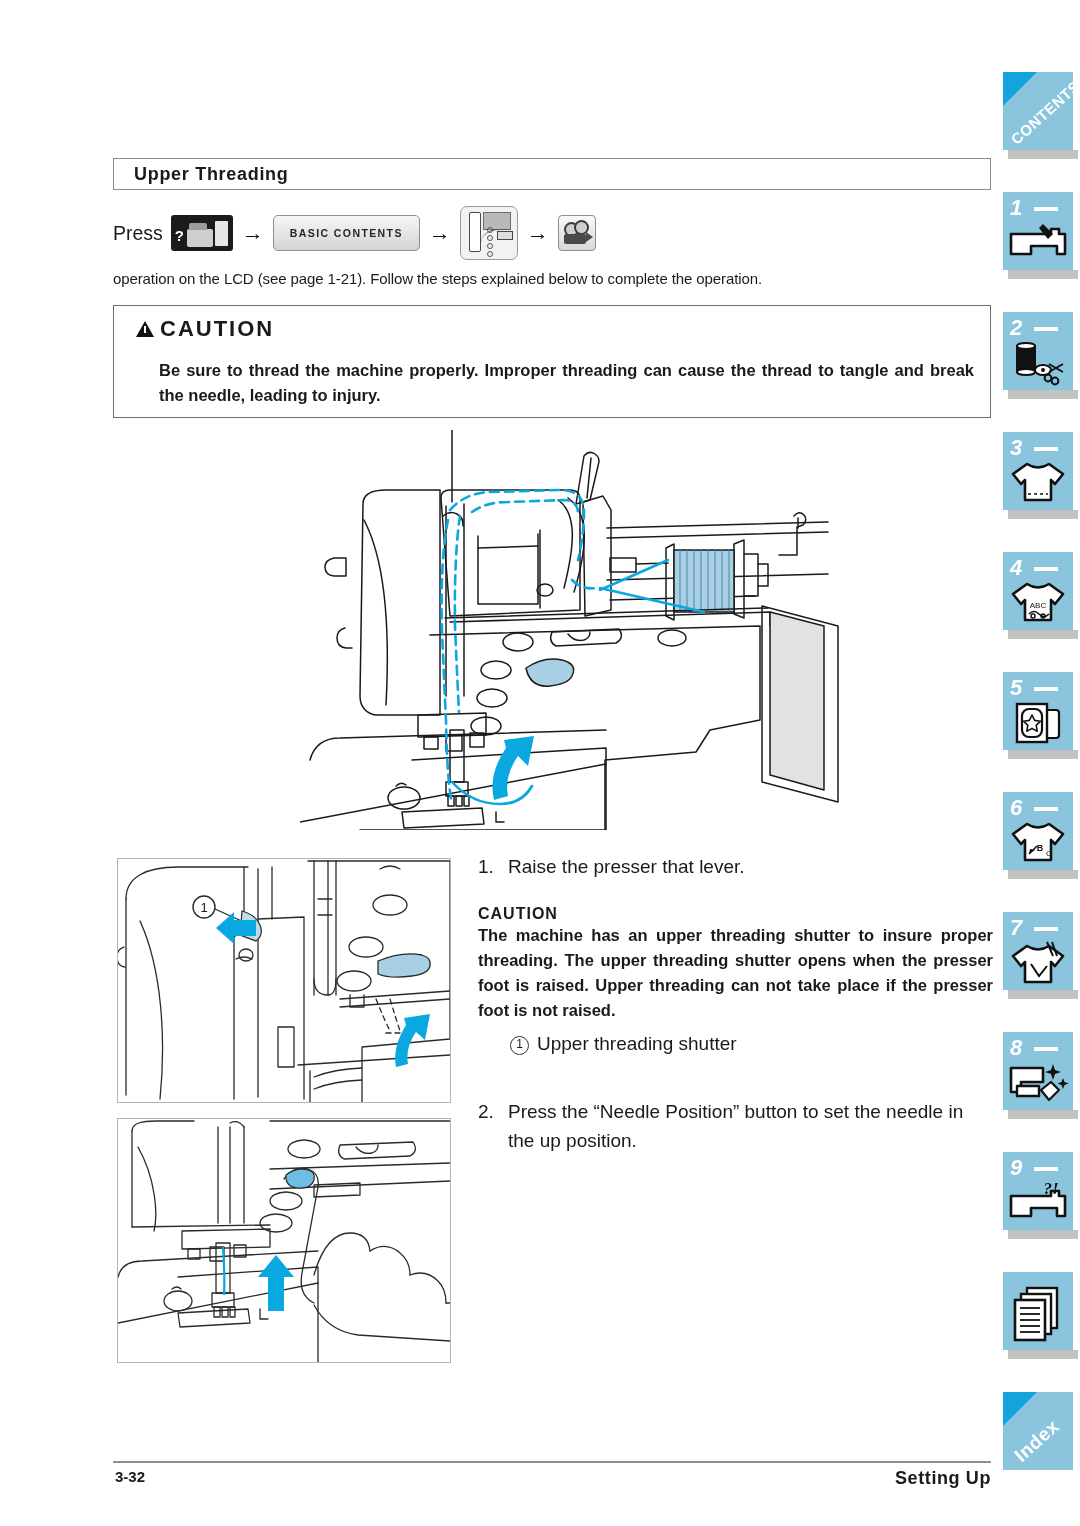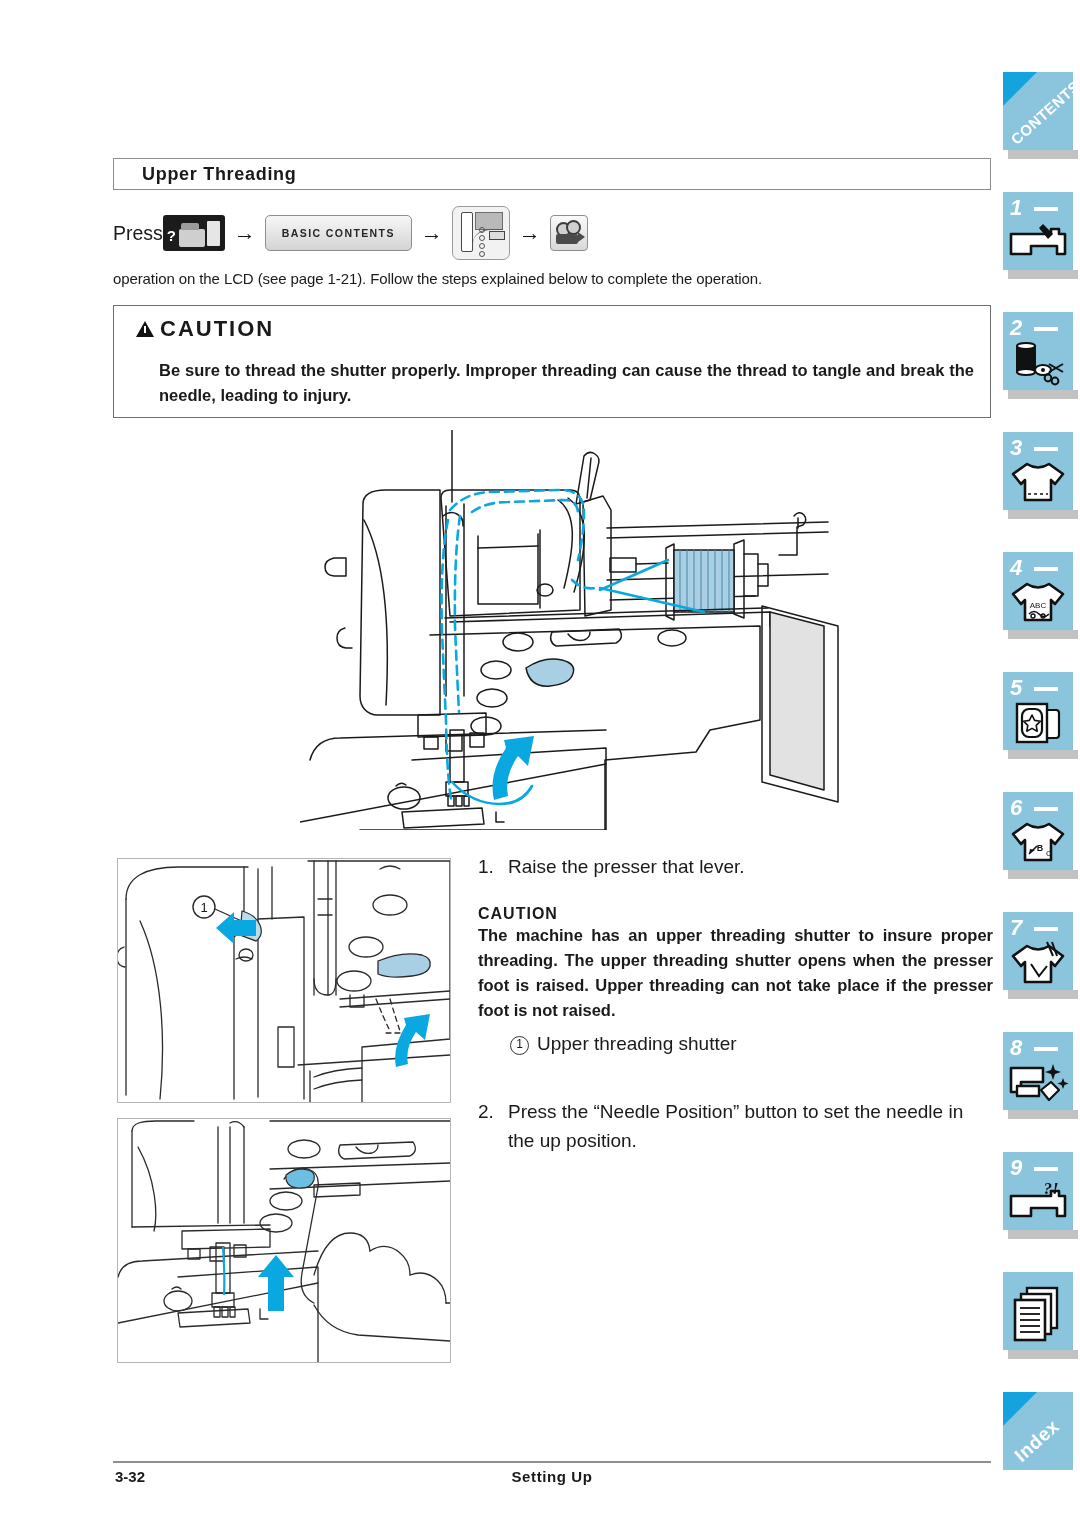--- a/index.html
+++ b/index.html
@@ -5,29 +5,29 @@
   html,body{margin:0;padding:0;background:#ffffff;}
   body{width:1080px;height:1526px;position:relative;overflow:hidden;
        font-family:"Liberation Sans","DejaVu Sans",sans-serif;color:#1a1a1a;}
 
   
   #page{position:absolute;left:0;top:0;width:1080px;height:1526px;background:#fff;}
 
   
   #heading-bar{position:absolute;left:113px;top:158px;width:878px;height:32px;
       border:1.5px solid #8c8c8c;background:#fff;box-sizing:border-box;}
-  #heading-text{position:absolute;left:28px;top:5px;font-size:18px;font-weight:bold;
+  #heading-text{position:absolute;left:20px;top:5px;font-size:18px;font-weight:bold;
       letter-spacing:.7px;}
 
   
   #intro{position:absolute;left:113px;top:206px;width:880px;font-size:19.5px;
       line-height:38px;color:#1a1a1a;}
   .introline{display:flex;align-items:center;white-space:nowrap;}
   .introline.second{display:block;white-space:normal;font-size:15px;letter-spacing:-0.1px;}
-  .press-word{}
+  .press-word{margin-right:8px;}
   .arrow-g{font-size:22px;margin:0 9px;line-height:1;color:#111;font-weight:bold;}
 
   
   .key-home{width:62px;height:36px;background:#1b1b1b;border-radius:3px;
       position:relative;display:inline-block;vertical-align:middle;overflow:hidden;}
   .key-home .qm{position:absolute;left:4px;top:2px;color:#fff;font-size:15px;font-weight:bold;}
   .key-home .mach{position:absolute;left:16px;bottom:4px;width:26px;height:18px;
       background:#cfcfcf;border-radius:2px;}
   .key-home .mach:after{content:"";position:absolute;left:2px;top:-6px;width:18px;height:7px;
       background:#9c9c9c;border-radius:2px 2px 0 0;}
@@ -87,22 +87,22 @@
   #sub-caution-body{font-size:16.5px;font-weight:bold;line-height:25px;text-align:justify;}
   #shutter-callout{margin-top:10px;margin-left:32px;font-size:19px;}
   .circnum{display:inline-block;width:17px;height:17px;line-height:15px;text-align:center;
       border:1.2px solid #333;border-radius:50%;font-size:12px;margin-right:8px;position:relative;top:-2px;}
   #step2-wrap{margin-top:40px;}
   #step2-extra{font-size:19px;line-height:29px;text-align:justify;margin-top:5px;}
 
   
   #footer-rule{position:absolute;left:113px;top:1461px;width:878px;height:2px;background:#8f8f8f;}
   #folio{position:absolute;left:115px;top:1468px;font-size:15px;font-weight:bold;}
-  #running-head{position:absolute;left:113px;top:1468px;width:878px;text-align:center;
-      font-size:15px;font-weight:bold;letter-spacing:.6px;}
+  #running-head{position:absolute;left:113px;top:1468px;width:878px;text-align:right;
+      font-size:18px;font-weight:bold;letter-spacing:.6px;}
 
   
   #tabrail{position:absolute;left:1003px;top:72px;width:77px;height:1400px;}
   .tab{position:absolute;left:0;width:70px;height:78px;background:#8ac5dd;overflow:hidden;}
   .tab-corner{position:absolute;left:0;top:0;width:0;height:0;
       border-left:34px solid #14a3dd;border-bottom:34px solid transparent;}
   .tab-word{position:absolute;color:#fff;font-weight:bold;font-size:15px;
       letter-spacing:.5px;transform:rotate(-42deg);white-space:nowrap;}
   .tab-num{position:absolute;left:7px;top:3px;color:#fff;font-style:italic;font-weight:bold;font-size:22px;}
   .tab-dash{position:absolute;left:31px;top:15px;width:24px;height:4px;background:#fff;}
@@ -157,21 +157,21 @@
       </span>
 
     </div>
     <div class="introline second">operation on the LCD (see page 1-21). Follow the steps explained below to complete the operation.</div>
   </div>
 
   <div id="caution-box">
     <div id="caution-title">
       <span class="warn-tri"></span><span>CAUTION</span>
     </div>
-    <div id="caution-body">Be sure to thread the shutter properly. Improper threading can cause the thread to tangle and break the needle, leading to injury.</div>
+    <div id="caution-body">Be sure to thread the machine properly. Improper threading can cause the thread to tangle and break the needle, leading to injury.</div>
   </div>
 
   <div id="fig-main">
     <svg width="540" height="400" viewBox="0 0 540 400" xmlns="http://www.w3.org/2000/svg">
       <g fill="none" stroke="#1a1a1a" stroke-width="1.5" stroke-linejoin="round" stroke-linecap="round">
 
         <path d="M152 0 L152 72"></path>
 
         <path d="M63 74 C63 64 72 60 86 60 L140 60 L140 285 L78 285 C66 285 60 276 60 266 Z"></path>
         <path d="M64 90 C85 130 90 200 86 275"></path>

